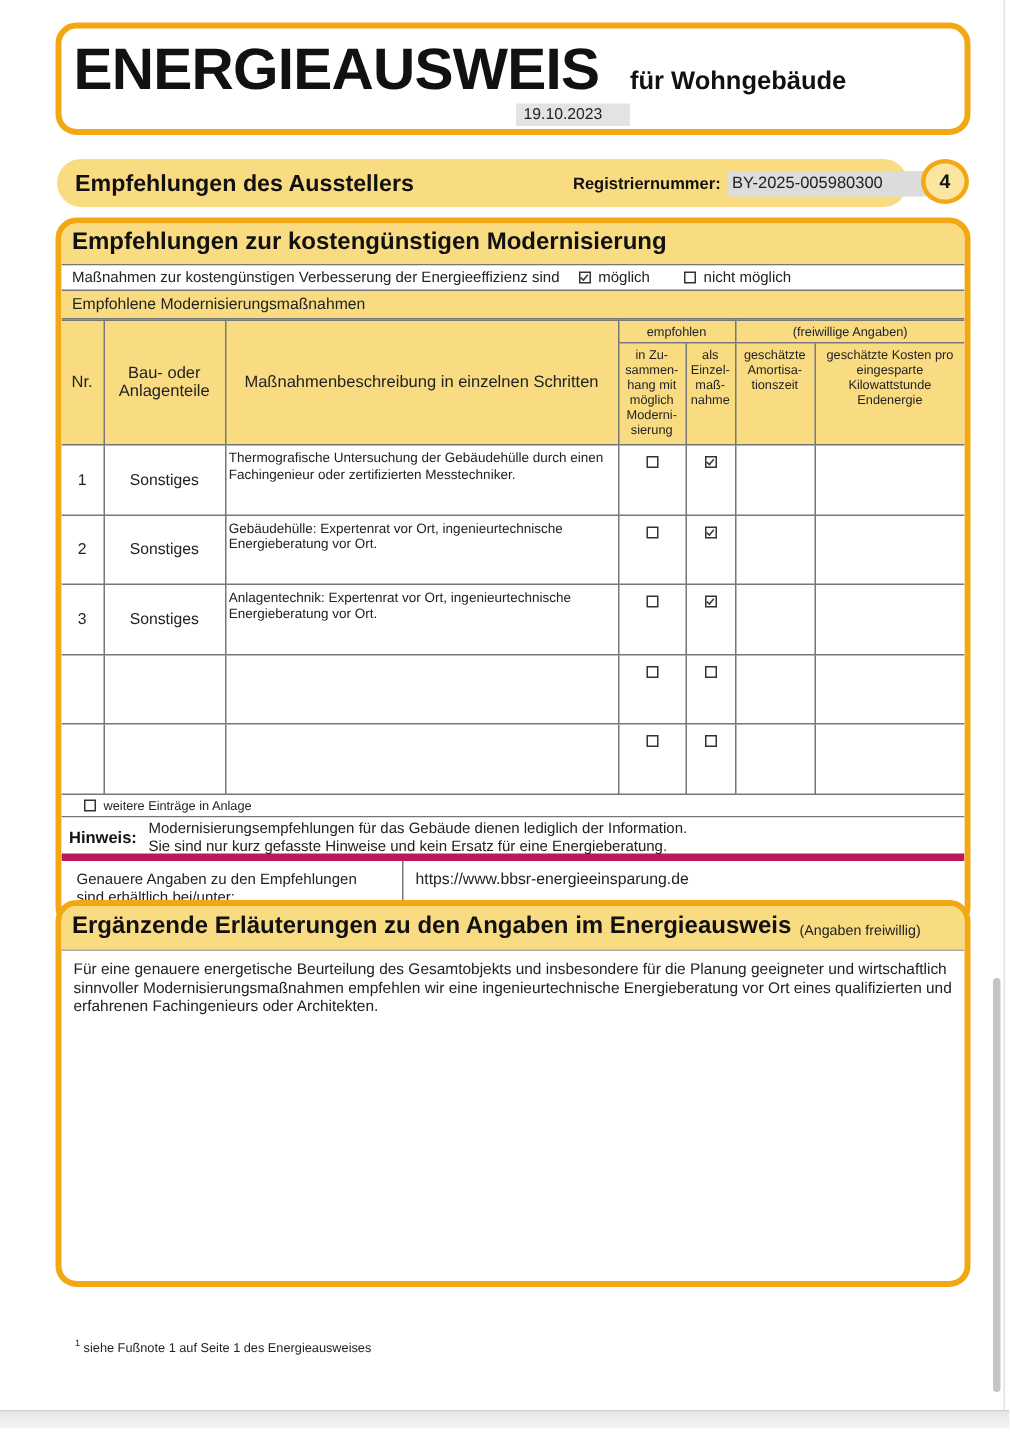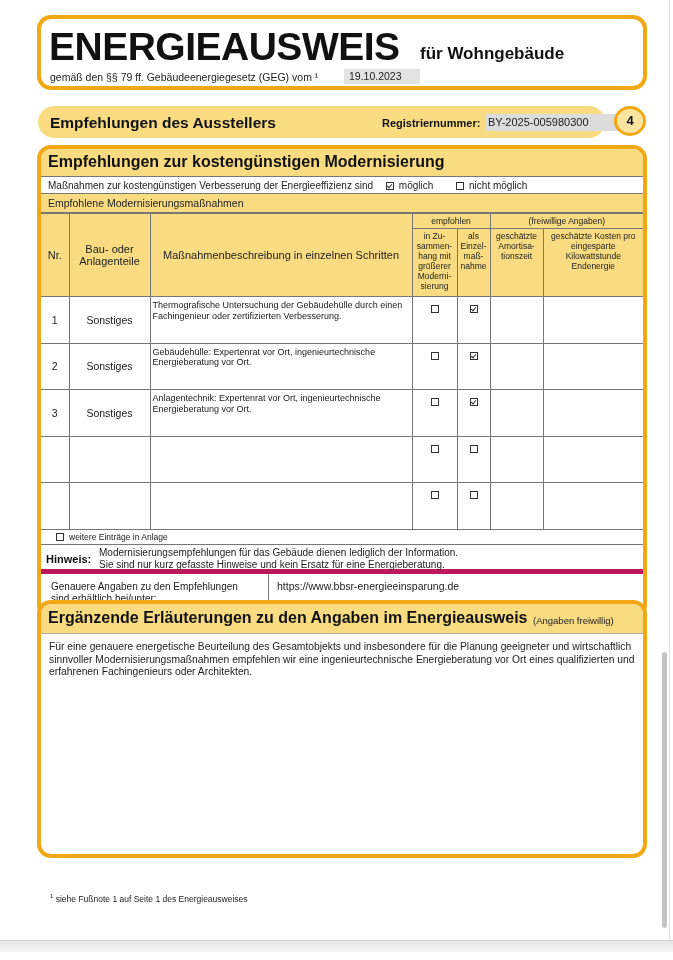--- a/index.html
+++ b/index.html
@@ -67,21 +67,20 @@
   .pg-edge { position: absolute; left: 669px; top: 0; width: 1px; height: 940px; background: #e2e2e2; }
 </style>
 </head>
 <body>
 
 <div class="page">
 
   <div class="hdr">
     <div class="title">ENERGIEAUSWEIS</div>
     <div class="sub">für Wohngebäude</div>
-    <div class="law">gemäß den §§ 79 ff. Gebäudeenergiegesetz (GEG) vom ¹</div>
     <div class="date">19.10.2023</div>
   </div>
 
   <div class="secbar">
     <div class="t">Empfehlungen des Ausstellers</div>
     <div class="regl">Registriernummer:</div>
     <div class="regv">BY-2025-005980300</div>
   </div>
   <div class="pagenum">4</div>
 
@@ -106,31 +105,31 @@
       </colgroup>
       <thead>
         <tr style="height:15px">
           <th rowspan="2" class="big">Nr.</th>
           <th rowspan="2" class="big">Bau- oder Anlagenteile</th>
           <th rowspan="2" class="big">Maßnahmenbeschreibung in einzelnen Schritten</th>
           <th colspan="2" style="font-size:8.5px">empfohlen</th>
           <th colspan="2" style="font-size:8.5px">(freiwillige Angaben)</th>
         </tr>
         <tr style="height:68px">
-          <th class="small">in Zu-sammen-hang mit größerer Moderni-sierung</th>
+          <th class="small">in Zu-sammen-hang mit möglich Moderni-sierung</th>
           <th class="small">als Einzel-maß-nahme</th>
           <th class="small">geschätzte Amortisa-tionszeit</th>
           <th class="small">geschätzte Kosten pro eingesparte Kilowattstunde Endenergie</th>
         </tr>
       </thead>
       <tbody id="rec-body">
           <tr>
             <td class="nr">1</td>
             <td class="part">Sonstiges</td>
-            <td class="desc">Thermografische Untersuchung der Gebäudehülle durch einen Fachingenieur oder zertifizierten Verbesserung.</td>
+            <td class="desc">Thermografische Untersuchung der Gebäudehülle durch einen Fachingenieur oder zertifizierten Messtechniker.</td>
             <td class="ck"><i class="cb"></i></td>
             <td class="ck"><i class="cb checked"></i></td>
             <td></td>
             <td></td>
           </tr>
           <tr>
             <td class="nr">2</td>
             <td class="part">Sonstiges</td>
             <td class="desc">Gebäudehülle: Expertenrat vor Ort, ingenieurtechnische Energieberatung vor Ort.</td>
             <td class="ck"><i class="cb"></i></td>

